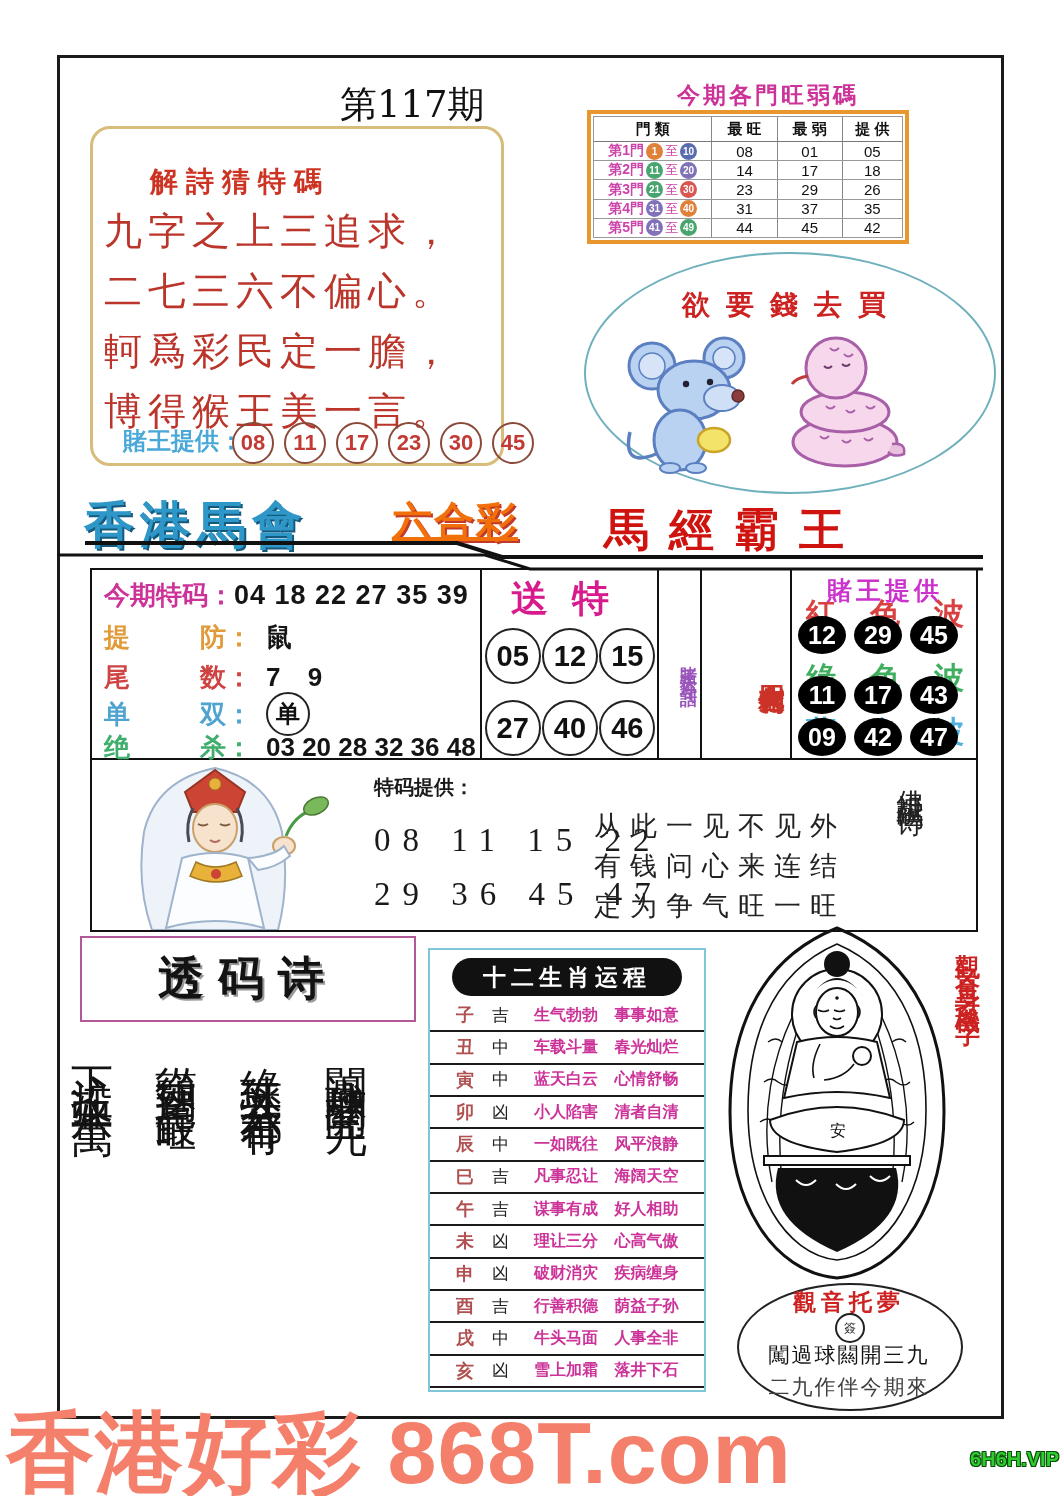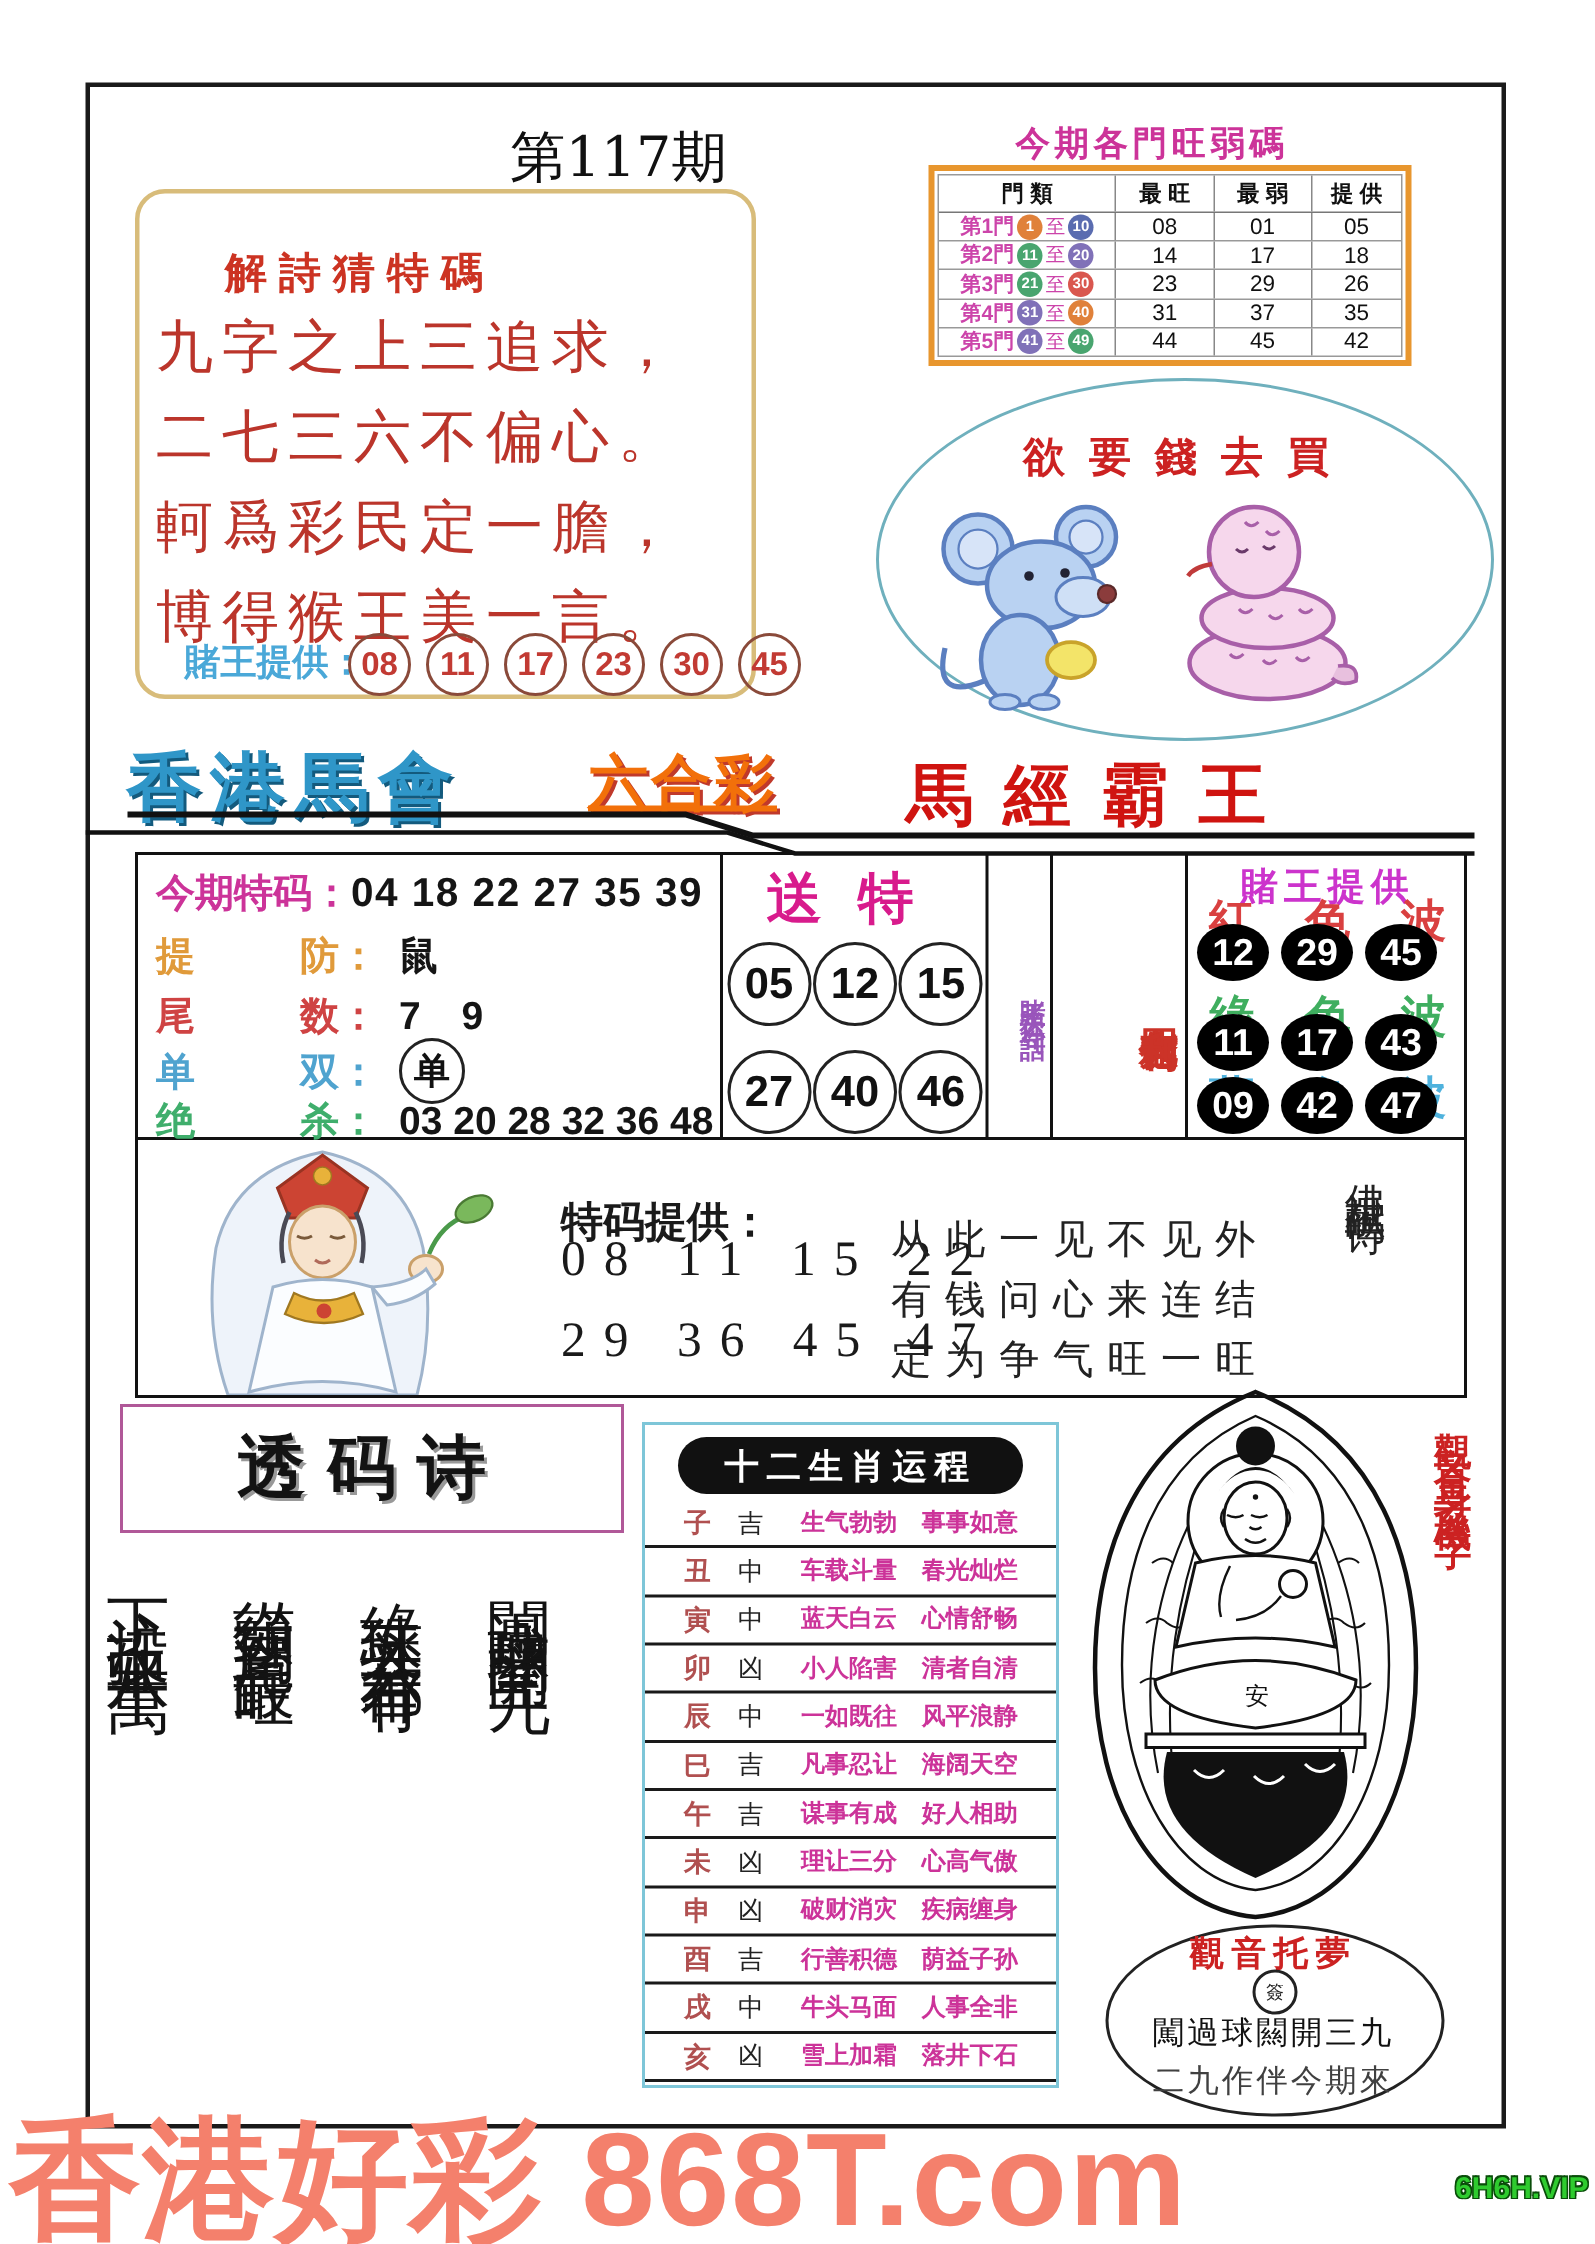--- a/index.html
+++ b/index.html
@@ -11,21 +11,21 @@
   .frame{left:57px;top:55px;width:941px;height:1358px;border:3px solid #1a1a1a;}
   
   .pbox{left:90px;top:126px;width:408px;height:334px;border:3px solid #d8bc7a;border-radius:20px;}
   .ptitle{left:150px;top:163px;width:300px;font-size:28px;font-weight:bold;color:#cc3322;letter-spacing:8px;}
   .pline{left:104px;width:392px;font-size:38px;color:#bb352b;letter-spacing:6px;white-space:nowrap;}
   .pprov{left:100px;top:425px;font-size:24px;font-weight:bold;color:#4aa8d8;margin-left:23px;}
   .onum{display:inline-flex;align-items:center;justify-content:center;width:38px;height:38px;
         border:2px solid #8a4a3a;border-radius:50%;color:#c23a33;font-size:22px;font-weight:bold;margin-right:10px;}
   
   .stitle{left:628px;top:80px;width:280px;text-align:center;font-size:23px;font-weight:bold;color:#cc3399;letter-spacing:3px;}
-  .stbl{left:619px;top:110px;width:322px;height:134px;border:4px solid #e8962e;background:#fff;box-sizing:border-box;}
+  .stbl{left:587px;top:110px;width:322px;height:134px;border:4px solid #e8962e;background:#fff;box-sizing:border-box;}
   .stbl .inner{position:absolute;inset:2px;border:1px solid #999;display:flex;flex-direction:column;}
   .shead,.srow{display:flex;align-items:center;}
   .shead{height:24px;border-bottom:1px solid #777;font-weight:bold;font-size:15px;}
   .srow{flex:1;border-bottom:1px solid #999;font-size:15px;}
   .srow:last-child{border-bottom:none;}
   .sc{display:flex;align-items:center;justify-content:center;height:100%;border-right:1px solid #888;box-sizing:border-box;}
   .c1{width:120px;}.c2{width:66px;}.c3{width:66px;}.c4{width:60px;border-right:none;}
   .gname{color:#cc44aa;font-weight:bold;font-size:14px;margin-right:2px;}
   .szhi{color:#cc44aa;font-size:13px;margin:0 2px;}
   .scirc{display:inline-flex;align-items:center;justify-content:center;width:17px;height:17px;border-radius:50%;
@@ -57,21 +57,21 @@
   .gift{position:absolute;left:569px;top:8px;width:39px;height:176px;display:flex;align-items:flex-start;justify-content:center;
         font-size:17px;font-weight:bold;color:#9955bb;letter-spacing:4px;}
   .slog{position:absolute;left:612px;top:8px;width:86px;height:176px;display:flex;align-items:flex-start;justify-content:center;
         font-size:26px;font-weight:bold;color:#cc3328;letter-spacing:0px;}
   .wv-title{position:absolute;left:700px;top:4px;width:186px;text-align:center;font-size:25px;font-weight:bold;
             color:#cc33cc;letter-spacing:4px;}
   .wlabel{position:absolute;left:714px;width:176px;font-size:30px;font-weight:bold;letter-spacing:34px;white-space:nowrap;z-index:1;}
   .wrow{position:absolute;left:706px;width:176px;display:flex;gap:8px;z-index:2;}
   .wnum{display:flex;align-items:center;justify-content:center;width:48px;height:38px;border-radius:50%;
         background:#000;color:#fff;font-weight:bold;font-size:25px;}
-  .offer-lbl{position:absolute;left:282px;top:204px;font-size:28px;font-weight:bold;color:#1a1a1a;margin-top:22px;}
+  .offer-lbl{position:absolute;left:282px;top:204px;font-size:20px;font-weight:bold;color:#1a1a1a;}
   .offer-num{position:absolute;left:282px;font-size:33px;letter-spacing:12px;color:#1a1a1a;font-family:"Liberation Serif",serif;}
   .bp-line{position:absolute;left:502px;font-size:27px;letter-spacing:9px;color:#222;font-family:"Liberation Serif",serif;white-space:nowrap;}
   .bp-title{position:absolute;left:800px;top:8px;height:166px;font-size:27px;color:#222;letter-spacing:5px;
             font-family:"Liberation Serif",serif;}
   
   .tm-box{left:80px;top:936px;width:332px;height:82px;border:2px solid #b05898;display:flex;align-items:center;justify-content:center;}
   .tm-title{font-size:46px;font-weight:bold;letter-spacing:14px;color:#131313;text-shadow:2px 2px 0 #999;font-family:"DejaVu Serif",serif;}
   .tm-col{position:absolute;top:1034px;height:378px;font-size:42px;letter-spacing:8px;color:#131313;
           font-family:"DejaVu Serif",serif;}
   

